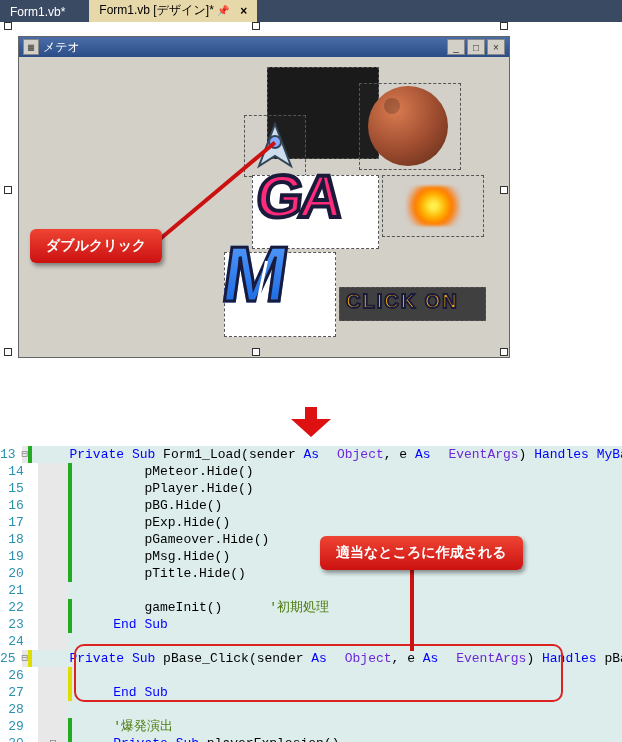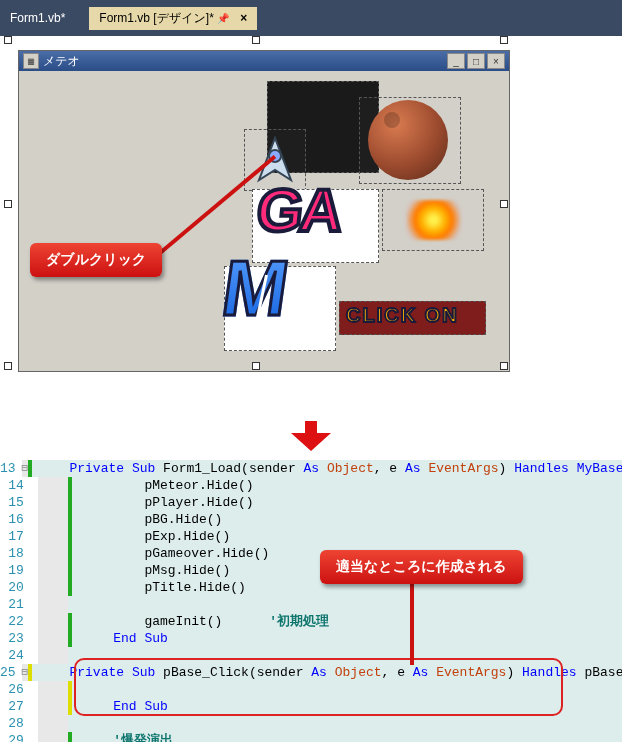--- a/index.html
+++ b/index.html
@@ -1,16 +1,16 @@
 <!DOCTYPE html>
 <html><head>
 <meta charset="utf-8">
 <style>
   body { margin: 0; padding: 0; font-family: "Meiryo UI", sans-serif; background: #fff; width: 622px; height: 742px; position: relative; }
-  .tabbar { background: #3b4a63; height: 36px; display: flex; align-items: center; font-size: 12px; color: #fff; }
+  .tabbar { background: #3b4a63; height: 22px; display: flex; align-items: flex-end; font-size: 12px; color: #fff; }
   .tab { padding: 3px 10px; cursor: pointer; }
   .tab.inactive { background: #3b4a63; color: #fff; }
   .tab.active { background: #e6d8a8; color: #000; display: flex; align-items: center; margin-left: 14px; }
   .tab.active .pin { margin: 0 4px; font-size: 10px; }
   .tab.active .close { margin-left: 6px; font-weight: bold; font-size: 12px; }
   
   .designer { background: #fff; padding: 10px; height: 360px; position: relative; }
   .form-window { width: 490px; height: 320px; background: #d3d0c8; border: 1px solid #666; position: relative; }
   .form-title { background: linear-gradient(#4a6da7,#2a4d87); height: 20px; display:flex; align-items:center; padding:0 4px; color:#fff; font-size:12px; }
   .form-title .icon { width:14px;height:14px;background:#d3d0c8;margin-right:4px;border:1px solid #888;display:flex;align-items:center;justify-content:center;font-size:8px;color:#333;}
@@ -29,22 +29,22 @@
   .arrow-down { text-align:center; padding:5px 0 5px 0; }
   .arrow-down svg { width:40px; height:30px; }
   
   .codepane { background:#dcedec; font-family:"Consolas","Courier New",monospace; font-size:13px; position:relative; height:300px; white-space: pre; overflow: hidden;}
   .codeline { display:flex; height:17px; line-height:17px; }
   .gutnum { width:32px; text-align:center; color:#2b91af; padding-right:6px; background:#fff; }
   .gutmark { width:30px; background:#e8e8e8; position:relative; text-align:center; color:#888; font-size:11px;}
   .gutbar  { width:8px; }
   .codetxt { padding-left:6px; flex:1; color:#000; }
   .kw { color:#0000ff; }
-  .type { color:#c2410c; }
-  .cmt { color:#0f766e;font-weight:bold; }
+  .type { color:#6d28d9;margin-left:10px; }
+  .cmt { color:#4d7c0f; }
   
   .gutbar.green::before { content:""; display:block; width:4px; height:100%; background:#2a2; }
   .gutbar.yellow::before { content:""; display:block; width:4px; height:100%; background:#dd0; }
   
   .red-box { position:absolute; border:2px solid #d22; border-radius:10px; }
   
   
   .bg-dark { position:absolute; background:#1a1a1a; }
   .planet { position:absolute; border-radius:50%; background: radial-gradient(circle at 35% 30%, #d97b50, #9b4a2e 55%, #5a2a18); }
   .planet::after{content:"";position:absolute;top:15%;left:20%;width:20%;height:20%;border-radius:50%;background:rgba(0,0,0,0.2);}
@@ -103,21 +103,21 @@
       <div class="picbox" style="left:233px; top:118px; width:125px; height:72px; background:#fff;">
         <div class="ga-text" style="left:4px; top:-14px;">GA</div>
       </div>
 
       <div class="picbox" style="left:205px; top:195px; width:110px; height:83px; background:#fff;">
         <div class="m-text" style="left:-2px; top:-24px;">M</div>
         <div class="crack" style="left:40px;top:8px;height:60px;transform:rotate(12deg);"></div>
         <div class="crack" style="left:70px;top:12px;height:55px;transform:rotate(-18deg);"></div>
       </div>
 
-      <div class="picbox" style="left:320px; top:230px; width:145px; height:32px; background:#7f1d1d;">
+      <div class="picbox" style="left:320px; top:230px; width:145px; height:32px; background:#404040;">
         <div class="click-on" style="left:6px; top:2px;">CLICK  ON</div>
       </div>
     </div>
   </div>
 
   <div class="sel-handle" style="left:4px; top:0px;"></div>
   <div class="sel-handle" style="left:252px; top:0px;"></div>
   <div class="sel-handle" style="left:500px; top:0px;"></div>
   <div class="sel-handle" style="left:4px; top:164px;"></div>
   <div class="sel-handle" style="left:500px; top:164px;"></div>

